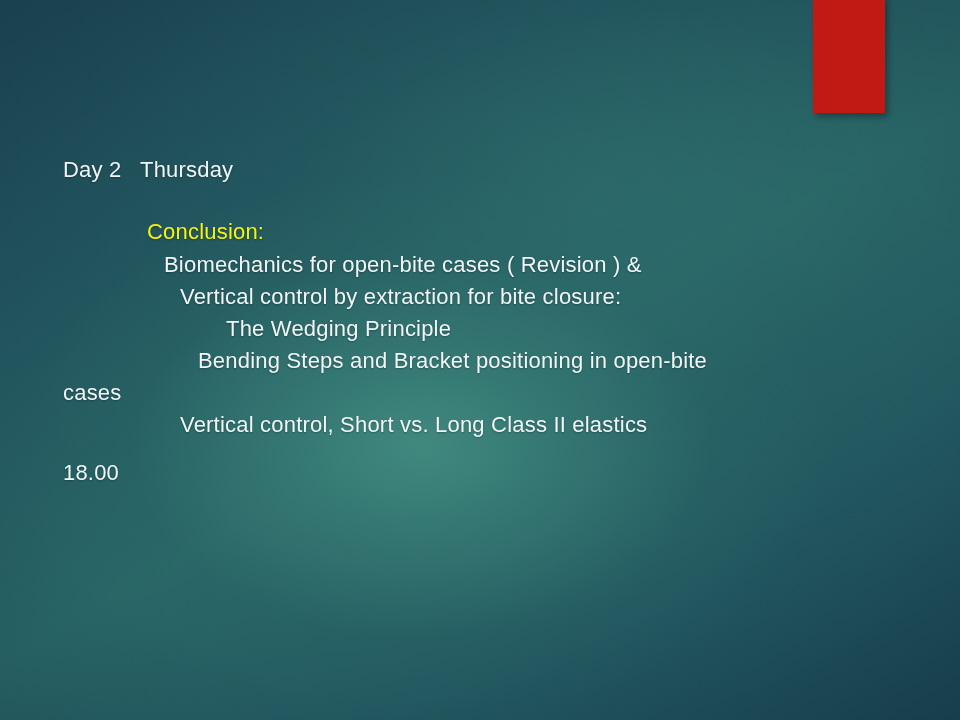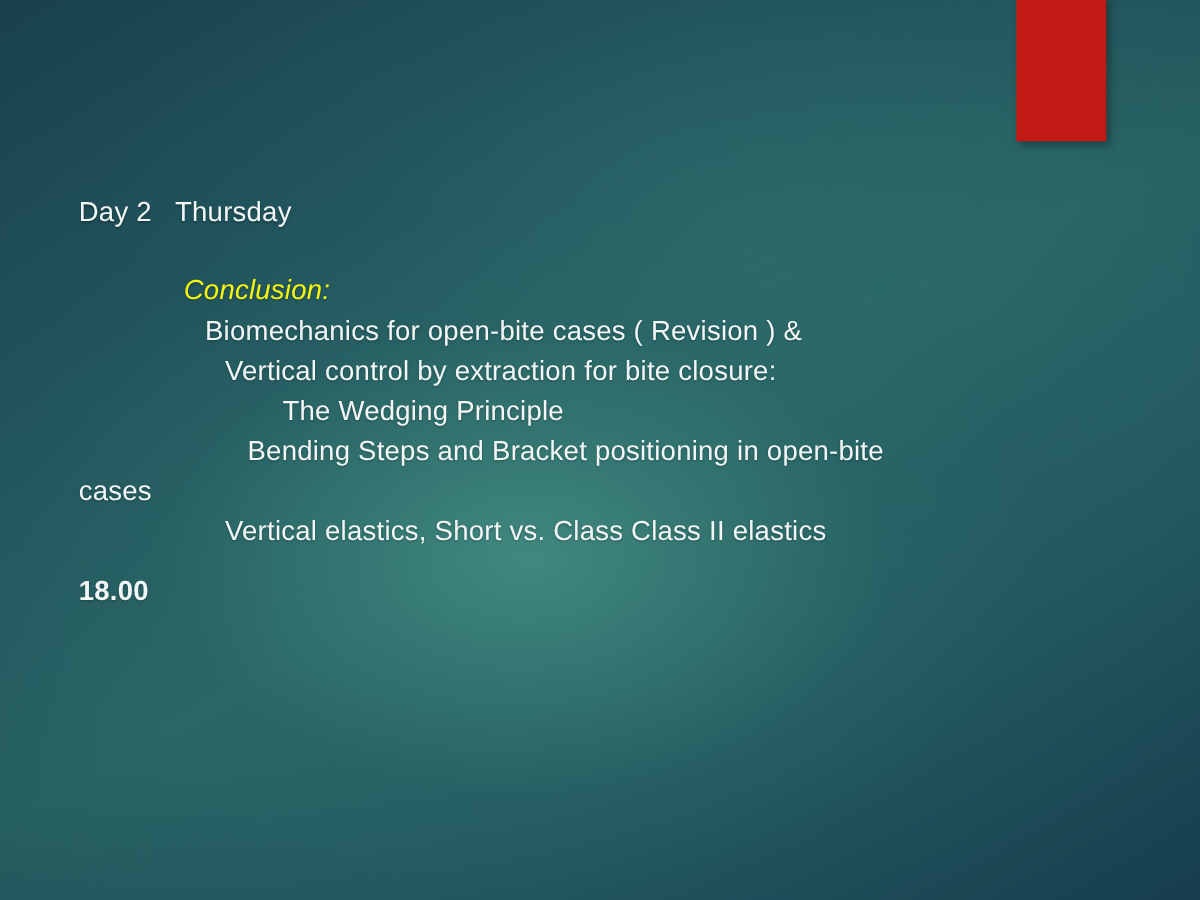--- a/index.html
+++ b/index.html
@@ -64,30 +64,30 @@
     position: absolute;
     white-space: pre;
     color: #f2f6f6;
     font-size: 22px;
     font-weight: 400;
     letter-spacing: 0.2px;
     text-shadow: 0 1px 2px rgba(0,0,0,0.28);
   }
 
   .heading-day   { left: 63px;  top: 157px; }
-  .heading-concl { left: 147px; top: 219px; color: #f5f50d; font-style: italic; }
+  .heading-concl { left: 147px; top: 219px; color: #f5f50d; }
 
   .body-1  { left: 164px; top: 252px; }
   .body-2  { left: 180px; top: 284px; }
   .body-3  { left: 226px; top: 316px; }
   .body-4  { left: 180px; top: 348px; margin-left: 18px; }
   .body-5  { left: 63px;  top: 380px; }
   .body-6  { left: 180px; top: 412px; }
 
-  .footer-time  { left: 63px;  top: 460px; font-weight: bold; }
+  .footer-time  { left: 63px;  top: 460px; }
   .footer-label { left: 184px; top: 460px; }
 </style>
 </head>
 <body>
 
 <div id="slide">
 
   <div id="red-block"></div>
 
   <div id="content">
@@ -99,19 +99,19 @@
     <div class="line body-1">Biomechanics for open-bite cases ( Revision ) &amp;</div>
 
     <div class="line body-2">Vertical control by extraction for bite closure:</div>
 
     <div class="line body-3">The Wedging Principle</div>
 
     <div class="line body-4">Bending Steps and Bracket positioning in open-bite</div>
 
     <div class="line body-5">cases</div>
 
-    <div class="line body-6">Vertical elastics, Short vs. Class Class II elastics</div>
+    <div class="line body-6">Vertical control, Short vs. Long Class II elastics</div>
 
     <div class="line footer-time">18.00</div>
 
 
   </div>
 </div>
 
 </body></html>

